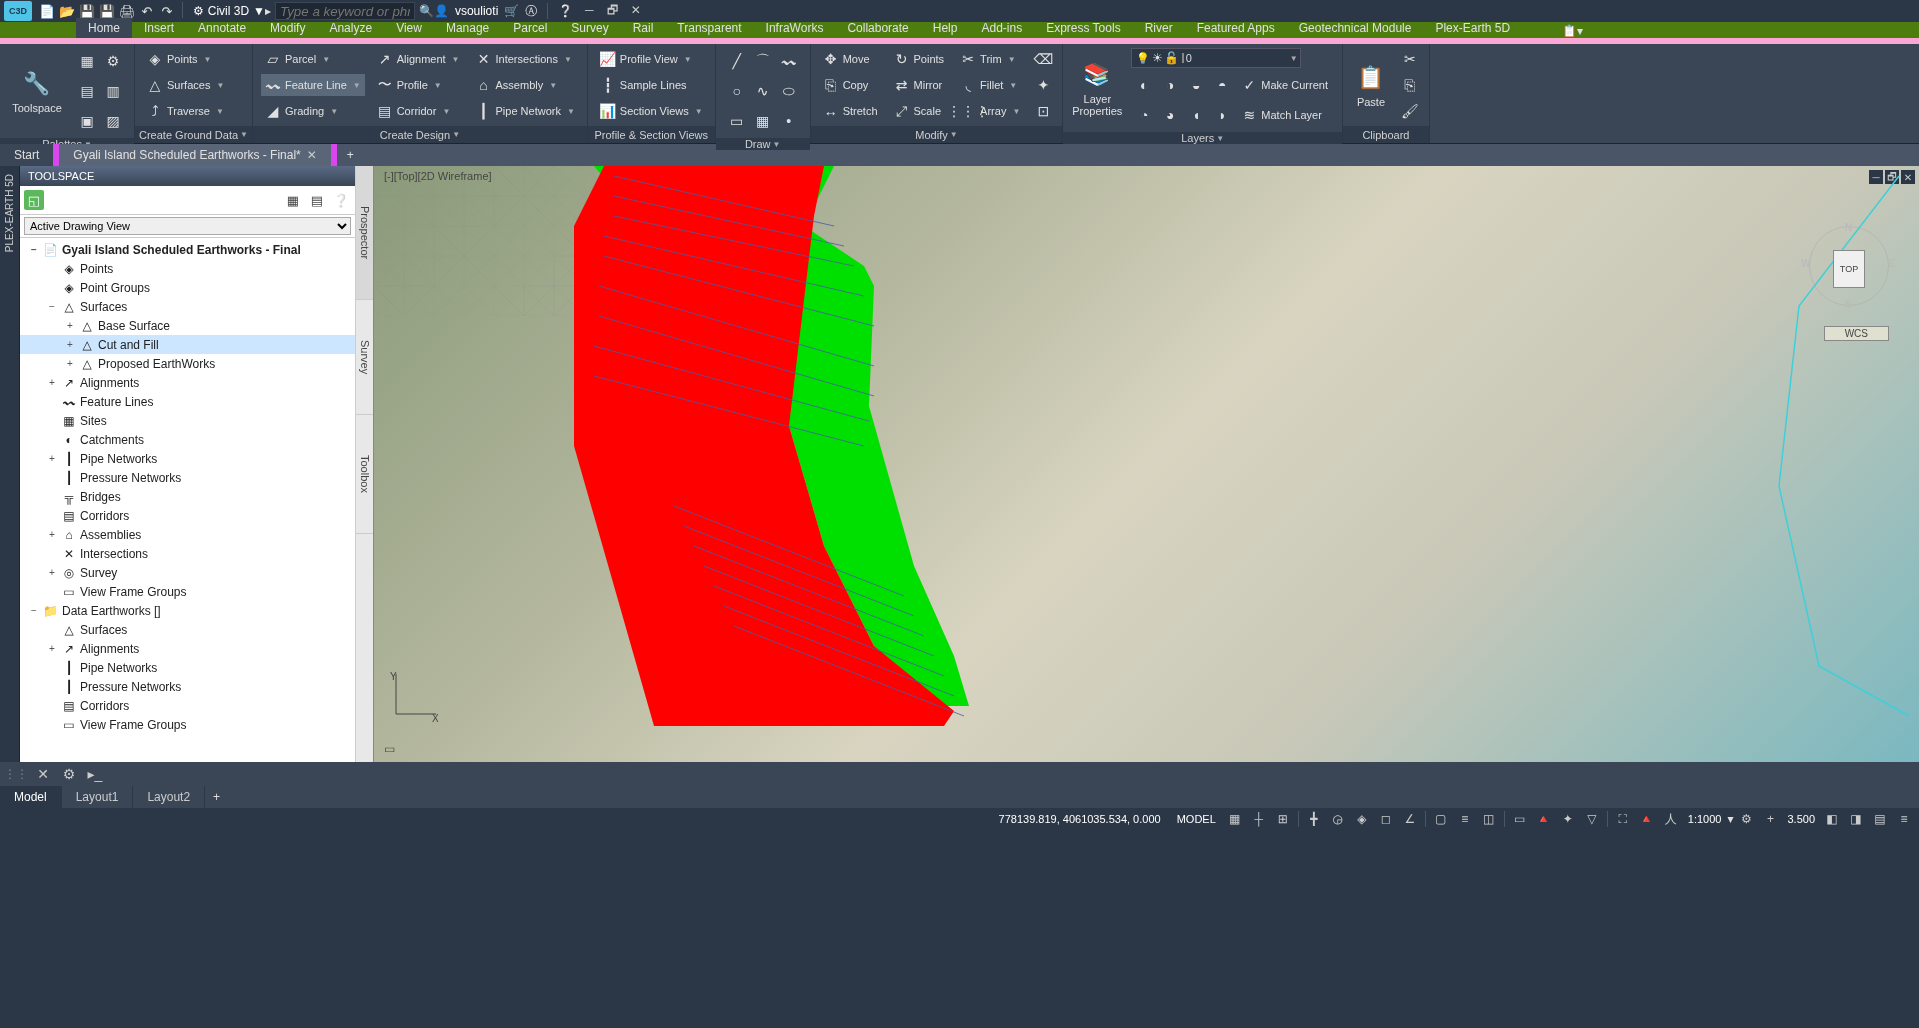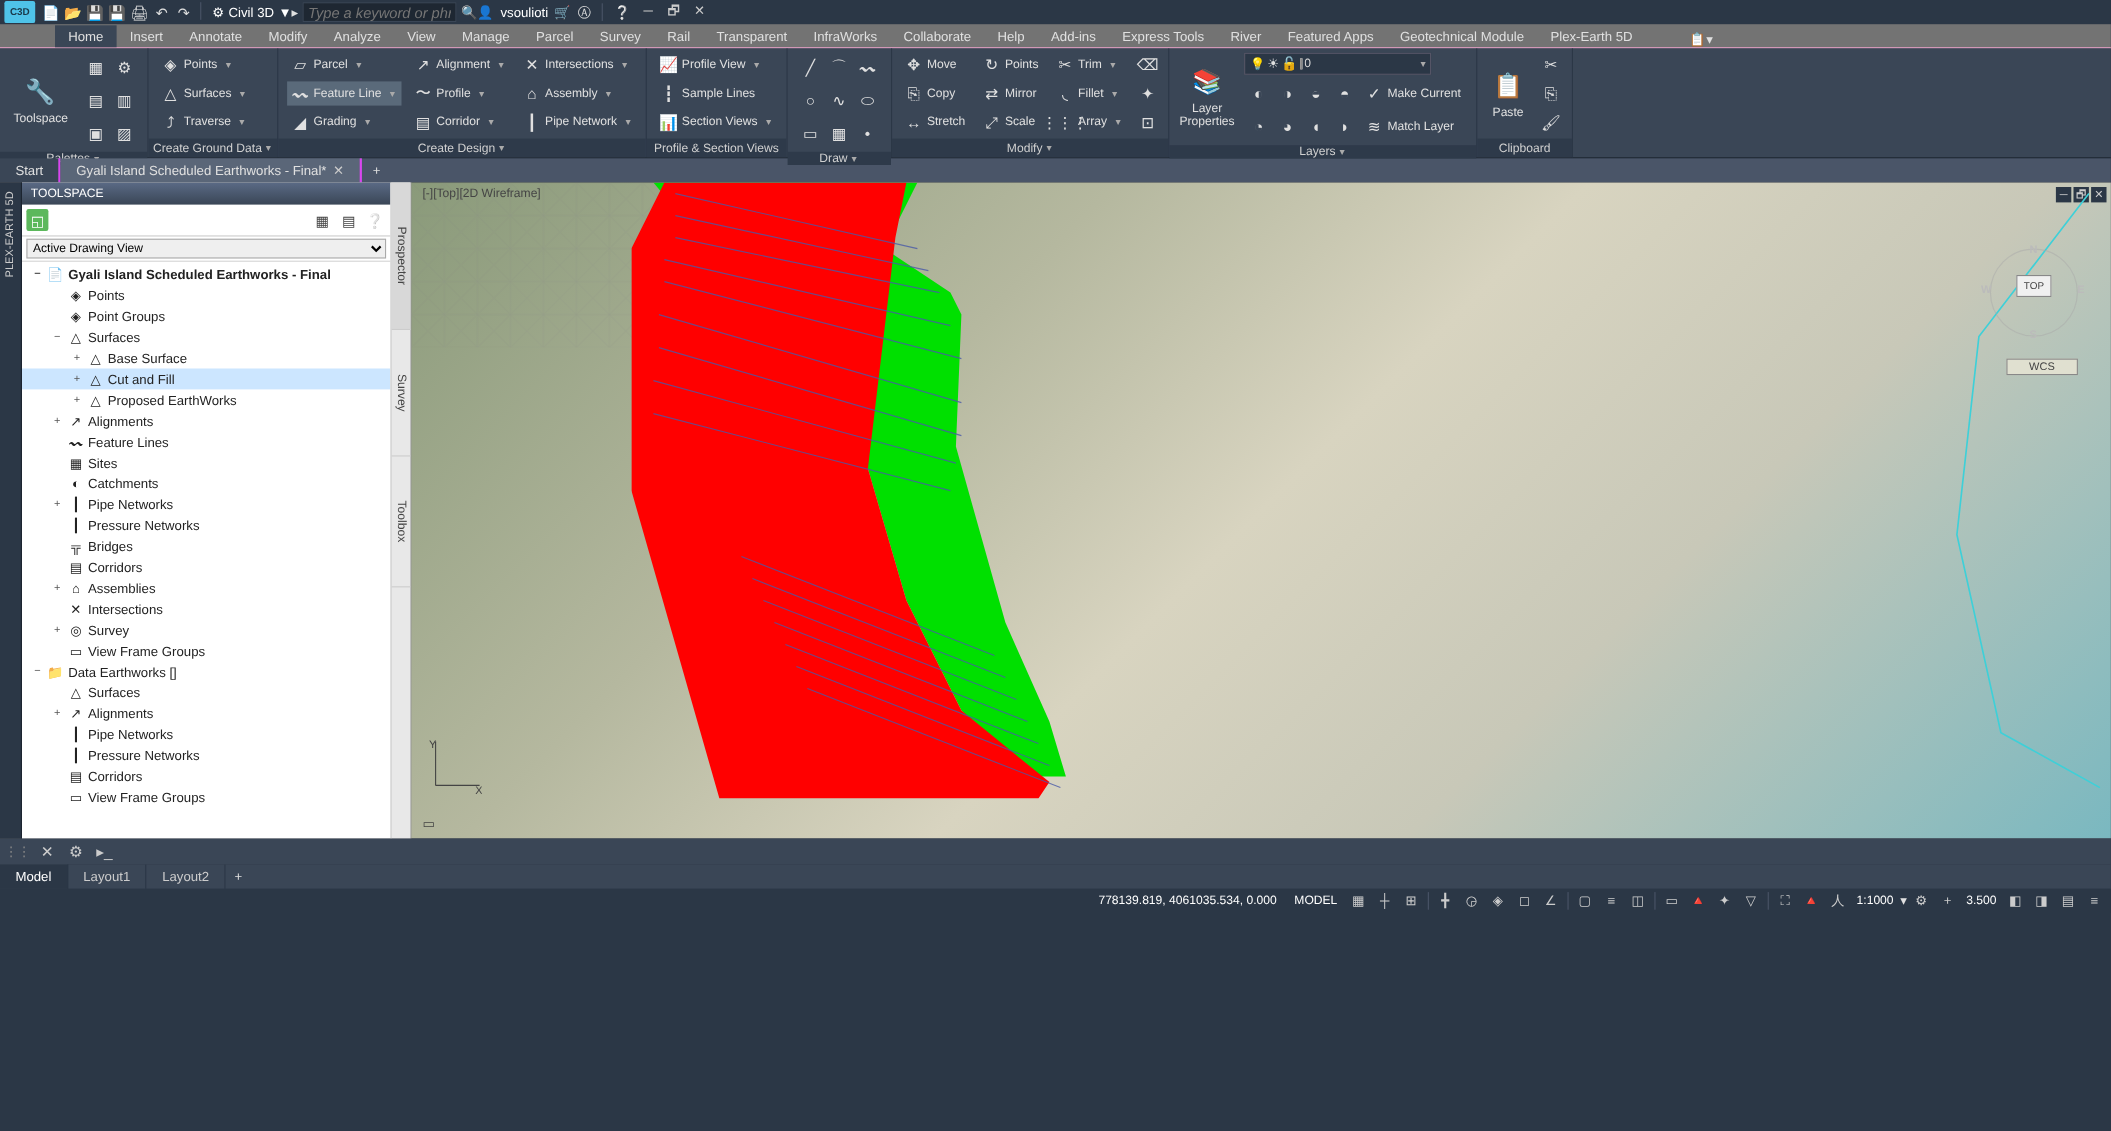--- a/index.html
+++ b/index.html
@@ -14,21 +14,21 @@
 .workspace-dd { display: flex; align-items: center; gap: 4px; color: #fff; margin-left: 6px; cursor: pointer; }
 .title-center { flex: 1; text-align: center; color: #9aa4b0; }
 .title-docname { color: #d0d0d0; }
 .title-search { display: flex; align-items: center; gap: 4px; }
 .title-search input { background: #1e2732; border: 1px solid #3a4656; color: #ccc; padding: 1px 4px; width: 140px; font-style: italic; height: 18px; }
 .title-right { display: flex; align-items: center; gap: 6px; }
 .title-user { color: #fff; }
 .window-ctrl span { width: 20px; height: 18px; display: inline-flex; align-items: center; justify-content: center; cursor: pointer; color: #ccc; font-size: 12px;}
 
 
-.ribbon-tabs { height: 22px; background: #737373; display: flex; align-items: flex-end; padding-left: 50px; border-bottom: 1px solid #f9a8d4;}
+.ribbon-tabs { height: 22px; background: #4d7c0f; display: flex; align-items: flex-end; padding-left: 76px; border-bottom: 6px solid #f9a8d4;}
 .ribbon-tab { padding: 3px 12px; color: #e0e0e0; cursor: pointer; font-size: 12px; }
 .ribbon-tab.active { background: #3a4656; }
 
 
 .ribbon-body { height: 100px; background: #3a4656; display: flex; border-bottom: 1px solid #1c2430; }
 .ribbon-panel { display: flex; flex-direction: column; border-right: 1px solid #2b3746; }
 .panel-content { flex: 1; display: flex; align-items: center; padding: 2px 6px; gap: 4px; }
 .panel-title { height: 18px; font-size: 11px; color: #d0d0d0; display: flex; align-items: center; justify-content: center; padding: 0 4px; background:#2e3a4a; }
 .big-btn { display: flex; flex-direction: column; align-items: center; justify-content: center; width: 62px; height: 76px; cursor: pointer; gap:2px;}
 .big-btn .bicon { width: 32px; height: 32px; display:flex; align-items:center; justify-content:center; font-size: 22px;}
@@ -38,21 +38,21 @@
 .small-btn { display: flex; align-items: center; gap: 4px; padding: 2px 4px; cursor: pointer; height: 22px; font-size: 11px; white-space: nowrap;}
 .small-btn .sicon { width: 16px; height: 16px; display:inline-flex; align-items:center; justify-content:center; font-size:14px;}
 .dd-arrow { font-size: 8px; margin-left: 2px; color:#aaa; }
 .icon-btn { width: 22px; height: 22px; display: inline-flex; align-items: center; justify-content: center; cursor: pointer; font-size:14px;}
 .layer-box { display:flex; align-items:center; gap:2px; background:#2b3746; border: 1px solid #556; padding: 0 4px; height:20px; width:170px;}
 .layer-box .lit { font-size:11px; color:#ff8c00;}
 .layer-box input { background:transparent; border:none; color:#ddd; width:100px; font-size:11px;}
 
 
 .file-tabs { height: 22px; background: #4a5568; display: flex; align-items: center; }
-.file-tab { padding: 3px 14px; background: #3a4656; color: #e0e0e0; display: flex; align-items: center; gap: 6px; height: 22px; cursor: pointer; border-right:2px solid #d946ef; font-size:12px;}
+.file-tab { padding: 3px 14px; background: #3a4656; color: #e0e0e0; display: flex; align-items: center; gap: 6px; height: 22px; cursor: pointer; border-right:6px solid #d946ef; font-size:12px;}
 .file-tab.active { background: #5a6678; }
 .file-tab-close { color: #ccc; cursor: pointer; font-size:12px;}
 .file-tab-add { padding: 0 10px; cursor: pointer; }
 
 
 .main-area { display: flex; height: 596px; background: #555; position: relative;}
 .vertical-tab { width: 20px; background: #2b3746; display: flex; flex-direction: column; align-items: center; justify-content: flex-start; color:#ccc; font-size:10px; border-right:1px solid #1c2430;}
 .vertical-tab-text { writing-mode: vertical-rl; transform: rotate(180deg); padding: 8px 0; cursor:pointer;}
 
 
@@ -72,21 +72,21 @@
 .side-tabs { width: 18px; background: #e8e8e8; display: flex; flex-direction: column; border-left:1px solid #ccc;}
 .side-tab { flex: 0 0 auto; writing-mode: vertical-rl; padding: 40px 2px; text-align: center; font-size: 11px; cursor: pointer; border-bottom:1px solid #ccc; color:#444;}
 .side-tab.active { background: #d8d8d8; }
 
 
 .viewport { flex: 1; background: linear-gradient(135deg, #8a9a7a 0%, #b5b89f 30%, #d8d4c0 50%, #c8c8b8 70%, #7ab8c0 100%); position: relative; overflow: hidden;}
 .viewport-label { position: absolute; top: 4px; left: 10px; color: #444; font-size: 11px;}
 .grid-overlay { position: absolute; inset: 0; opacity: 0.3; }
 .cut-fill-shape { position: absolute; top: 0; left: 200px; width: 620px; height: 560px; }
 .view-cube { position: absolute; top: 60px; right: 30px; width: 80px; height: 80px; }
-.vc-top { position:absolute; top:24px; left:24px; width:32px; height:20px; background:#f0f0f0; border:1px solid #888; display:flex; align-items:center; justify-content:center; color:#444; font-size:9px; cursor:pointer;}
+.vc-top { position:absolute; top:24px; left:24px; width:32px; height:38px; background:#f0f0f0; border:1px solid #888; display:flex; align-items:center; justify-content:center; color:#444; font-size:9px; cursor:pointer;}
 .vc-ring { position:absolute; inset:0; border:1px solid #aaa; border-radius:50%; opacity:0.5;}
 .vc-dir { position:absolute; font-size:10px; color:#bbb; font-weight:bold;}
 .wcs-badge { position: absolute; top: 160px; right: 30px; background:#e0e0d0; border:1px solid #888; padding:1px 20px; font-size:10px; color:#444;}
 .vp-ctrl { position: absolute; top: 4px; right: 4px; display: flex; gap: 2px;}
 .vp-ctrl span { width: 14px; height: 14px; background:#2b3746; display:flex; align-items:center; justify-content:center; color:#ccc; font-size:10px; cursor:pointer;}
 .ucs-icon { position:absolute; bottom:40px; left:14px; width:50px; height:50px; color:#444;}
 .ucs-icon svg text { font-size:10px; fill:#444;}
 
 
 .command-line { height: 24px; background: #3a4656; display: flex; align-items: center; padding: 0 4px; gap:4px;}

